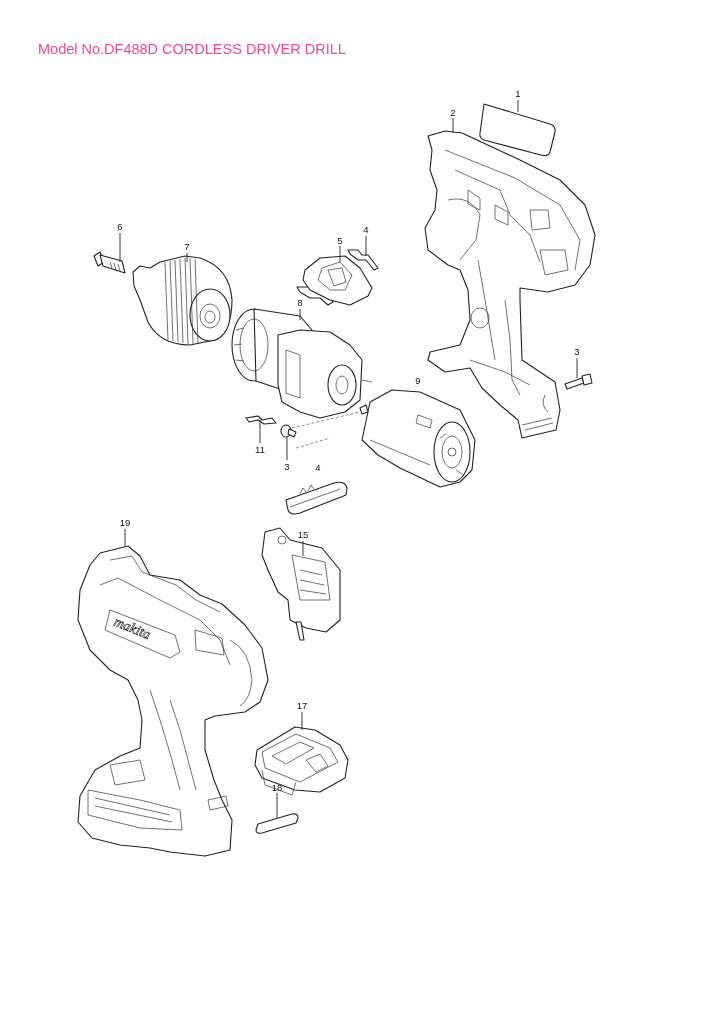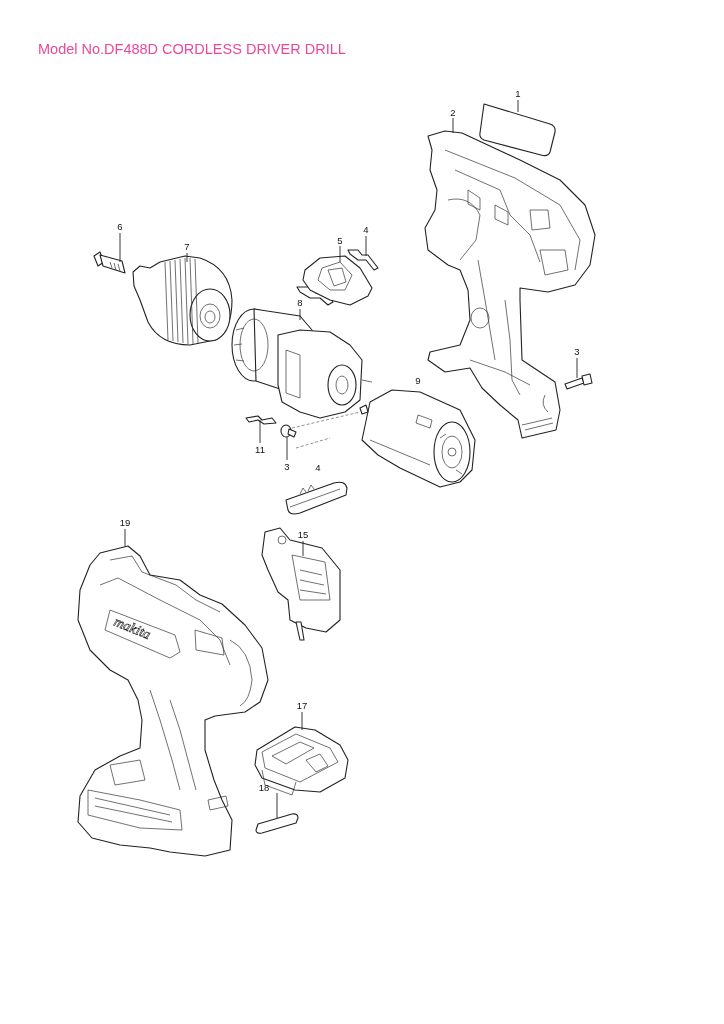--- a/index.html
+++ b/index.html
@@ -170,13 +170,13 @@
 <div class="callout" style="left:120px;top:221px">6</div>
 <div class="callout" style="left:187px;top:241px">7</div>
 <div class="callout" style="left:300px;top:297px">8</div>
 <div class="callout" style="left:418px;top:375px">9</div>
 <div class="callout" style="left:260px;top:444px">11</div>
 <div class="callout" style="left:287px;top:461px">3</div>
 <div class="callout" style="left:318px;top:462px">4</div>
 <div class="callout" style="left:303px;top:529px">15</div>
 <div class="callout" style="left:125px;top:517px">19</div>
 <div class="callout" style="left:302px;top:700px">17</div>
-<div class="callout" style="left:264px;top:782px">18</div>
+<div class="callout" style="left:277px;top:782px">18</div>
 
 </body></html>

